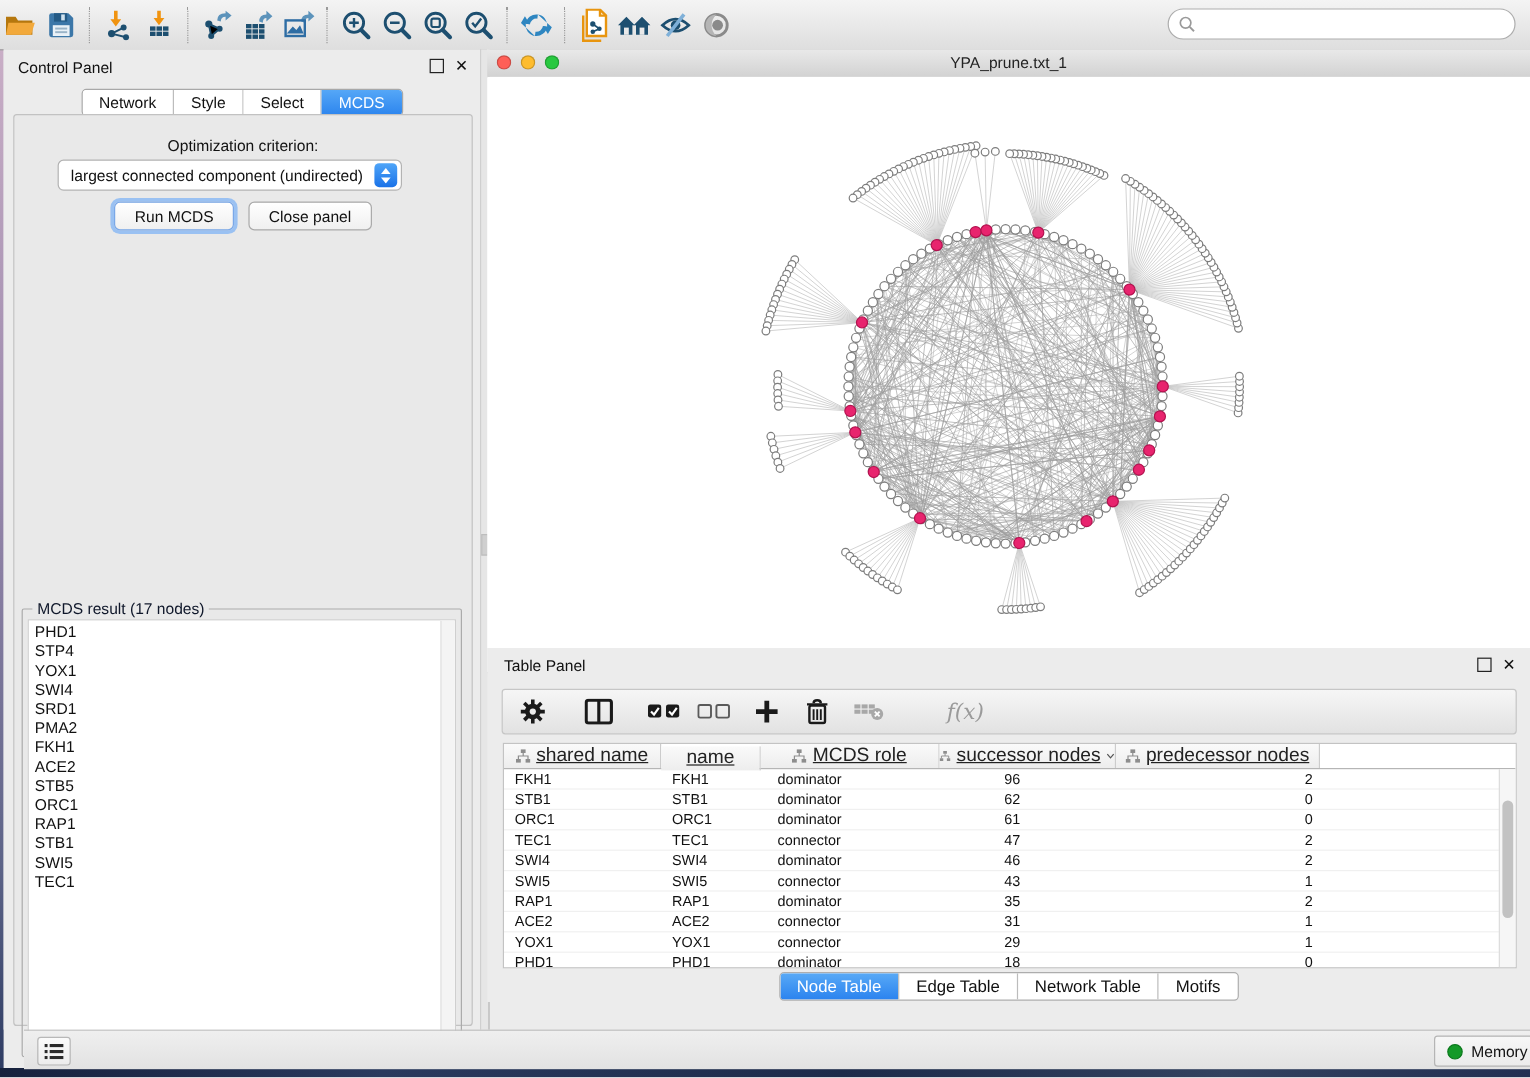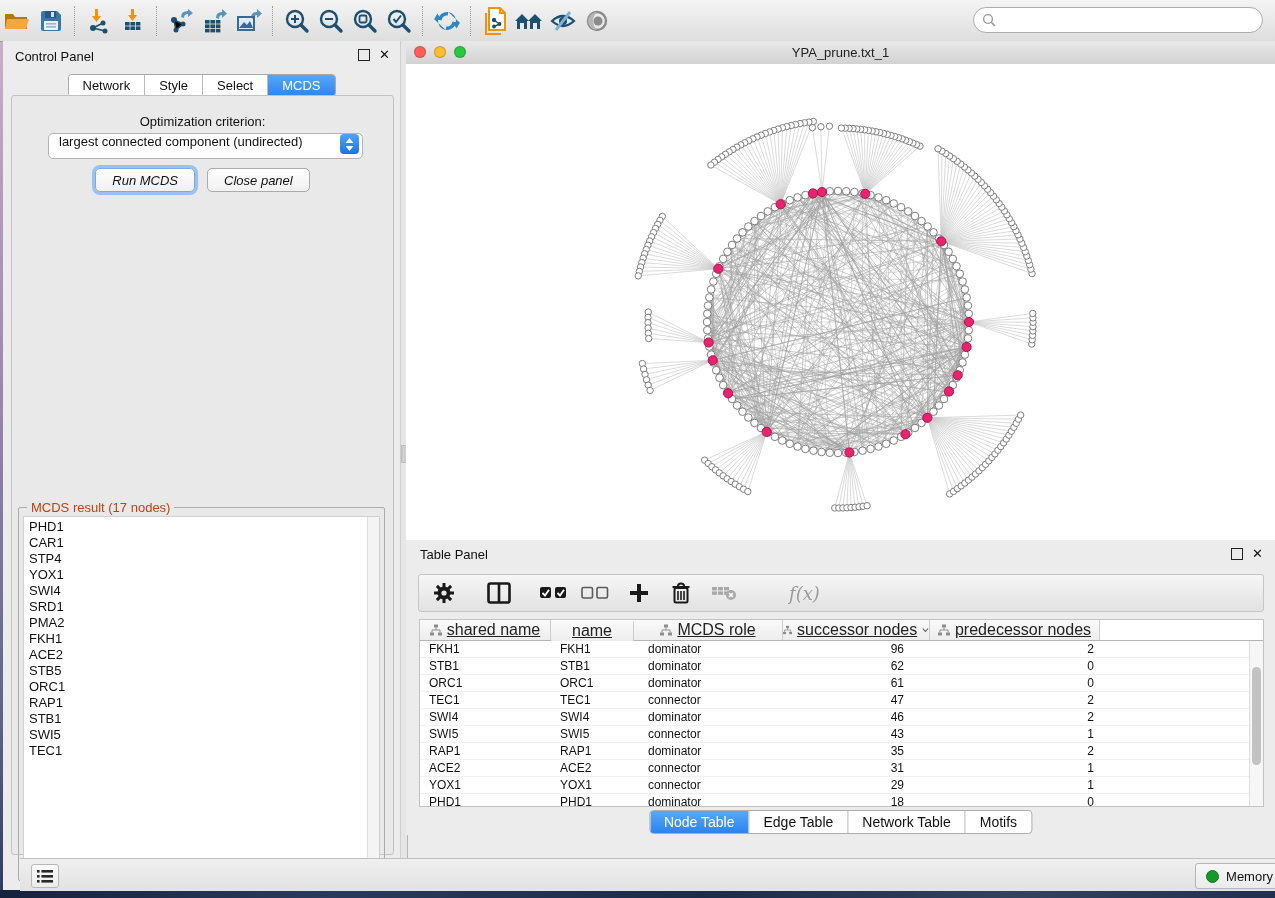--- a/index.html
+++ b/index.html
@@ -29,32 +29,32 @@
   .float-btn{width:10px;height:10px;border:1.5px solid #222;background:transparent;}
   .close-btn{font-size:13px;font-weight:bold;color:#111;line-height:10px;}
   .tabbar{position:absolute;left:50%;transform:translateX(-50%);top:33px;display:flex;
     border:1px solid #a8a8a8;border-radius:4px;background:#fff;height:21px;overflow:hidden;}
   .tab{padding:0 14px;font-size:13px;display:flex;align-items:center;color:#111;border-right:1px solid #bcbcbc;background:#fff;}
   .tab:last-child{border-right:none;}
   .tab.sel{background:linear-gradient(180deg,#55a7f7,#2d85ee);color:#fff;}
   .cp-body{position:absolute;left:8px;top:54px;width:381px;height:758px;background:#e9e9e9;
     border:1px solid #c2c2c2;border-radius:3px;}
   .opt-label{position:absolute;left:0;top:18px;width:100%;text-align:center;font-size:13px;color:#111;}
-  .select{position:absolute;left:36px;top:37px;width:315px;height:26px;background:#fff;border:1px solid #b3b3b3;
-    border-radius:5px;display:flex;align-items:flex-start;box-sizing:border-box;}
+  .select{position:absolute;left:36px;top:37px;width:287px;height:26px;background:#fff;border:1px solid #b3b3b3;
+    border-radius:5px;display:flex;align-items:center;box-sizing:border-box;}
   .select .val{flex:1;font-size:13px;padding-left:10px;color:#111;white-space:nowrap;}
   .stepper{width:19px;height:20px;margin-right:3px;border-radius:4px;
     background:linear-gradient(180deg,#4fa5f8,#1a72e8);display:flex;flex-direction:column;align-items:center;justify-content:center;gap:1px;}
   .stepper svg{display:block;}
   .btnrow{position:absolute;left:0;top:72px;width:100%;display:flex;justify-content:center;gap:12px;}
   .pushbtn{height:24px;padding:0 16px;font-size:13px;background:linear-gradient(180deg,#ffffff,#f0f0f0);
-    border:1px solid #ababab;border-radius:5px;color:#111;display:flex;align-items:center;font-style:italic;}
+    border:1px solid #ababab;border-radius:5px;color:#111;display:flex;align-items:center;}
   .pushbtn.focus{box-shadow:0 0 0 3px rgba(90,160,250,.55);border-color:#7aa8e8;}
   .groupbox{position:absolute;left:6px;top:411px;width:365px;height:372px;border:1px solid #ababab;border-radius:2px;}
-  .groupbox .legend{position:absolute;left:8px;top:-8px;background:#e9e9e9;padding:0 4px;font-size:13px;color:#c2410c;}
+  .groupbox .legend{position:absolute;left:8px;top:-8px;background:#e9e9e9;padding:0 4px;font-size:13px;color:#0f172a;}
   .mcds-list{position:absolute;left:4px;top:8px;right:4px;bottom:4px;background:#fff;border:1px solid #cfcfcf;overflow:hidden;}
   .mcds-items{position:absolute;left:0;top:2px;right:12px;bottom:0;}
   .mcds-items div{font-size:13px;line-height:16px;padding-left:5px;color:#111;}
   .mcds-scroll{position:absolute;right:0;top:0;width:11px;bottom:0;background:#f4f4f4;border-left:1px solid #e0e0e0;}
 
   
   .vsplit{position:absolute;left:400px;top:41px;width:6px;height:817px;background:#e6e6e6;
     border-left:1px solid #cfcfcf;border-right:1px solid #b5b5b5;}
   .vsplit .handle{position:absolute;left:0;top:404px;width:4px;height:16px;background:#cfcfcf;border:1px solid #bdbdbd;}
 
@@ -79,21 +79,21 @@
   .thead{position:relative;height:20px;border-bottom:1px solid #b5b5b5;background:#fff;white-space:nowrap;font-size:0;}
   .th{display:inline-flex;align-items:center;justify-content:center;gap:5px;height:20px;
     background:linear-gradient(180deg,#fafafa,#ededed);border-right:1px solid #cccccc;box-sizing:border-box;font-size:12px;color:#222;}
   .th .lbl{font-size:16px;text-decoration:underline;}
   .tbody{position:absolute;left:0;top:21px;right:13px;bottom:0;}
   .trow{display:flex;height:16px;line-height:16px;font-size:12px;color:#111;border-bottom:1px solid #f0f0f0;}
   .td{box-sizing:border-box;overflow:hidden;white-space:nowrap;}
   .td.c0{width:131px;padding-left:9px;}
   .td.c1{width:83px;padding-left:9px;}
   .td.c2{width:149px;padding-left:14px;}
-  .td.c3{width:147px;text-align:right;padding-right:26px;}
+  .td.c3{width:147px;text-align:center;padding-right:26px;}
   .td.c4{width:170px;text-align:right;padding-right:6px;}
   .tscroll{position:absolute;right:0;top:21px;width:13px;bottom:0;background:#f6f6f6;border-left:1px solid #ddd;}
   .tthumb{position:absolute;left:1.5px;top:26px;width:9px;height:98px;background:#c2c2c2;border-radius:5px;}
   .tp-tabs{position:absolute;left:50%;transform:translateX(-50%);top:270px;display:flex;height:22px;
     border:1px solid #adadad;border-radius:4px;background:#fff;overflow:hidden;}
   .tp-tab{padding:0 14px;display:flex;align-items:center;font-size:14px;color:#111;border-right:1px solid #bcbcbc;}
   .tp-tab:last-child{border-right:none;}
   .tp-tab.sel{background:linear-gradient(180deg,#58a9f6,#2b83ef);color:#fff;}
 
   
@@ -293,21 +293,20 @@
       </div>
       <div class="btnrow">
         <button class="pushbtn focus">Run MCDS</button>
         <button class="pushbtn">Close panel</button>
       </div>
       <div class="groupbox">
         <span class="legend">MCDS result (17 nodes)</span>
         <div class="mcds-list">
           <div class="mcds-items">
               <div>PHD1</div>
-              <div>CAR1</div>
               <div>STP4</div>
               <div>YOX1</div>
               <div>SWI4</div>
               <div>SRD1</div>
               <div>PMA2</div>
               <div>FKH1</div>
               <div>ACE2</div>
               <div>STB5</div>
               <div>ORC1</div>
               <div>RAP1</div>

